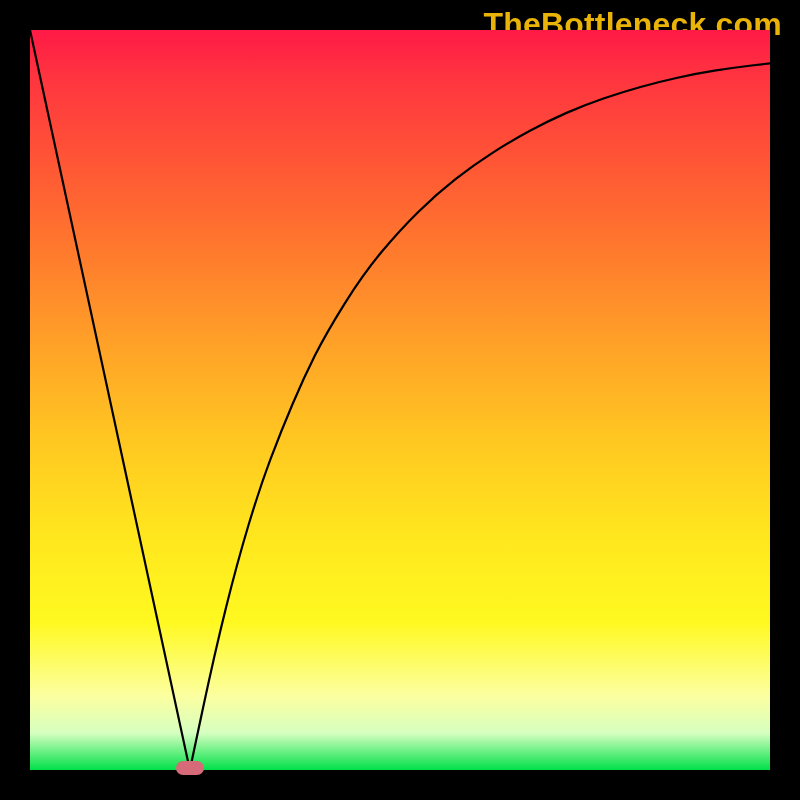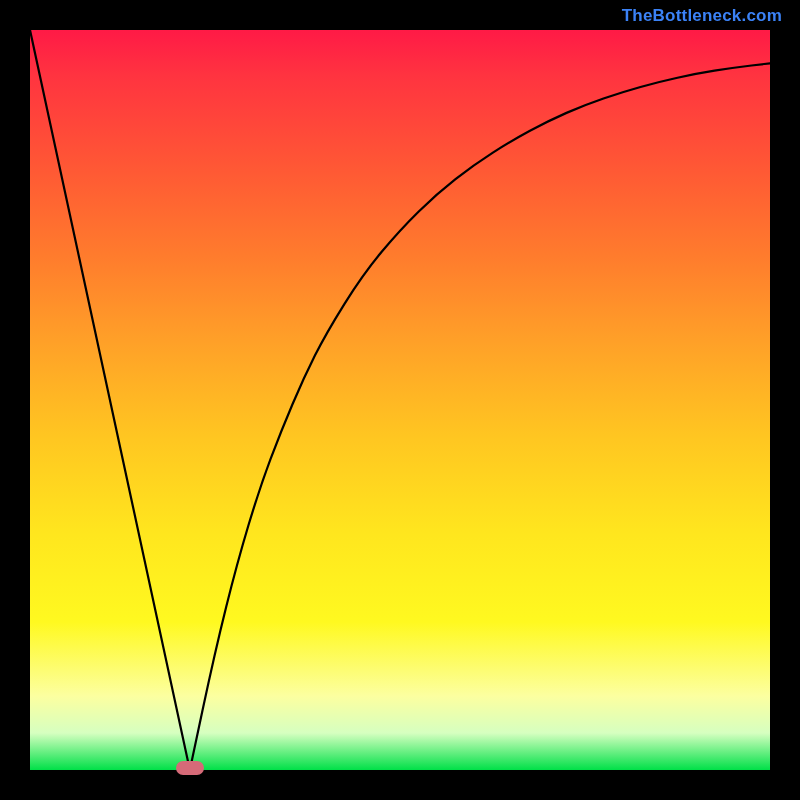--- a/index.html
+++ b/index.html
@@ -32,23 +32,23 @@
       #fff920 80%,
       #fcffa0 90%,
       #d6ffc0 95%,
       #00e048 100%);
   }
   .watermark {
     position: absolute;
     top: 6px;
     right: 18px;
     font-family: Arial, Helvetica, sans-serif;
-    font-size: 17px;
+    font-size: 32px;
     font-weight: 600;
-    color: #3b82f6;
+    color: #eab308;
     letter-spacing: 0.2px;
     user-select: none;
   }
   svg.curve {
     position: absolute;
     left: 0;
     top: 0;
     width: 740px;
     height: 740px;
   }

